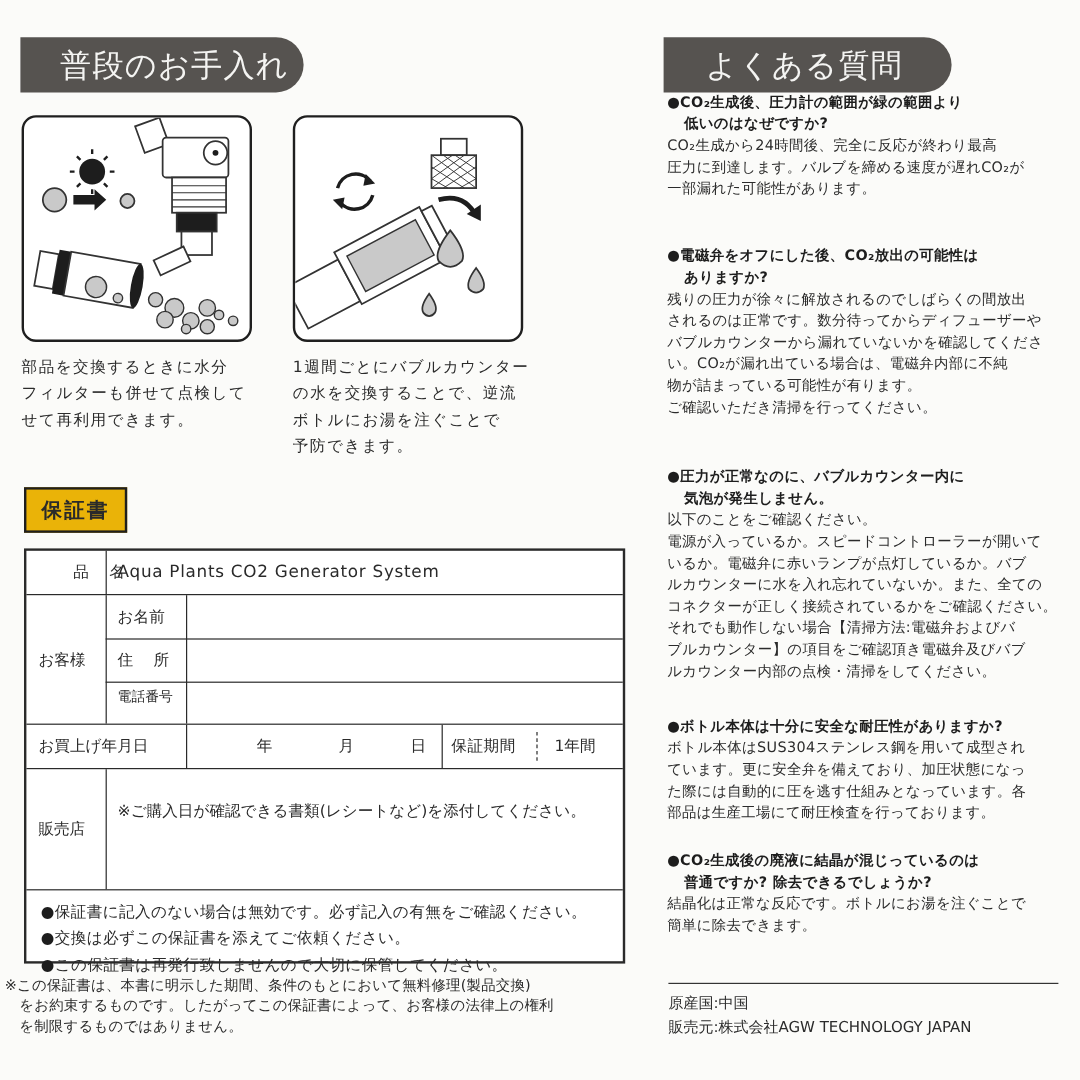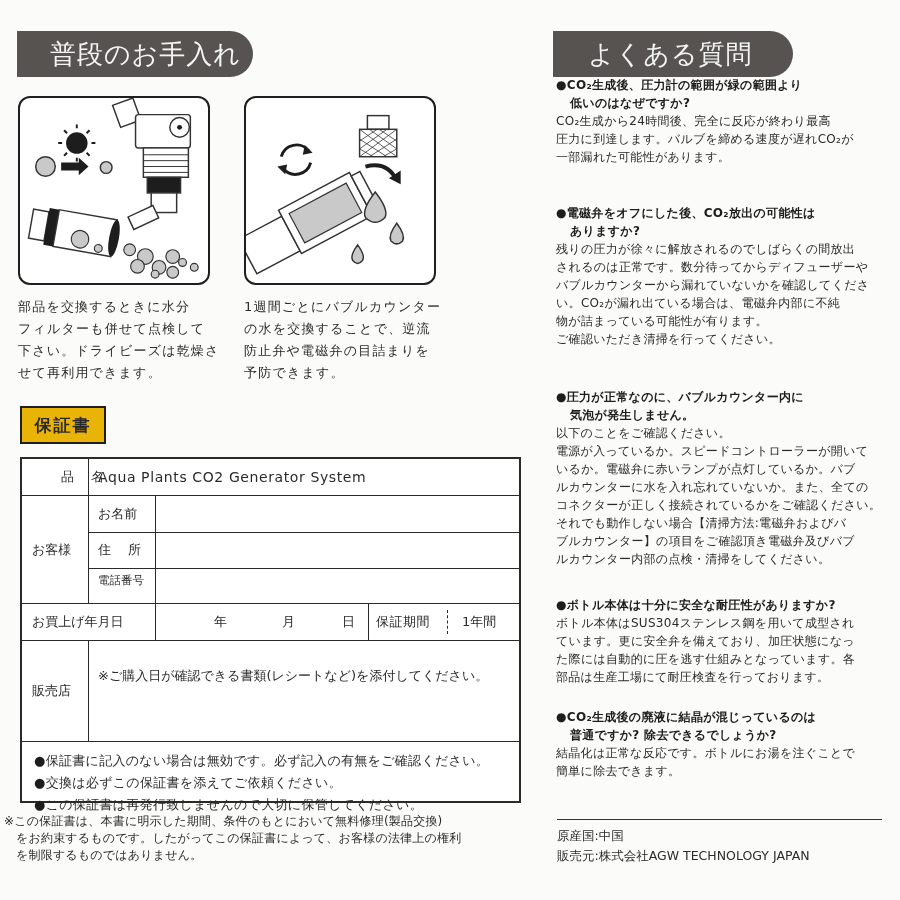--- a/index.html
+++ b/index.html
@@ -156,27 +156,26 @@
       <path d="M132 96 q-14 18 -10 26 q10 10 20 0 q4 -8 -10 -26 z"></path>
       <path d="M154 128 q-9 12 -6 18 q6 6 12 0 q3 -6 -6 -18 z"></path>
       <path d="M114 150 q-8 11 -5 16 q5 6 10 0 q3 -5 -5 -16 z"></path>
     </g>
   </svg>
 </div>
 
 <div class="caption caption-1">
   <div>部品を交換するときに水分</div>
   <div>フィルターも併せて点検して</div>
-  <div>下さい。ドライビーズは乾燥さ</div>
   <div>せて再利用できます。</div>
 </div>
 <div class="caption caption-2">
   <div>1週間ごとにバブルカウンター</div>
   <div>の水を交換することで、逆流</div>
-  <div>防止弁や電磁弁の目詰まりを</div>
+  <div>ボトルにお湯を注ぐことで</div>
   <div>予防できます。</div>
 </div>
 
 <div class="warranty-title">保証書</div>
 
 <div class="wtable">
 
   <div class="row" style="top:0; height:37px;">
     <div class="cell" style="left:24px; width:56px; letter-spacing:2px;margin-left:15px;">品　名</div>
     <div class="vline" style="left:66px;"></div>

